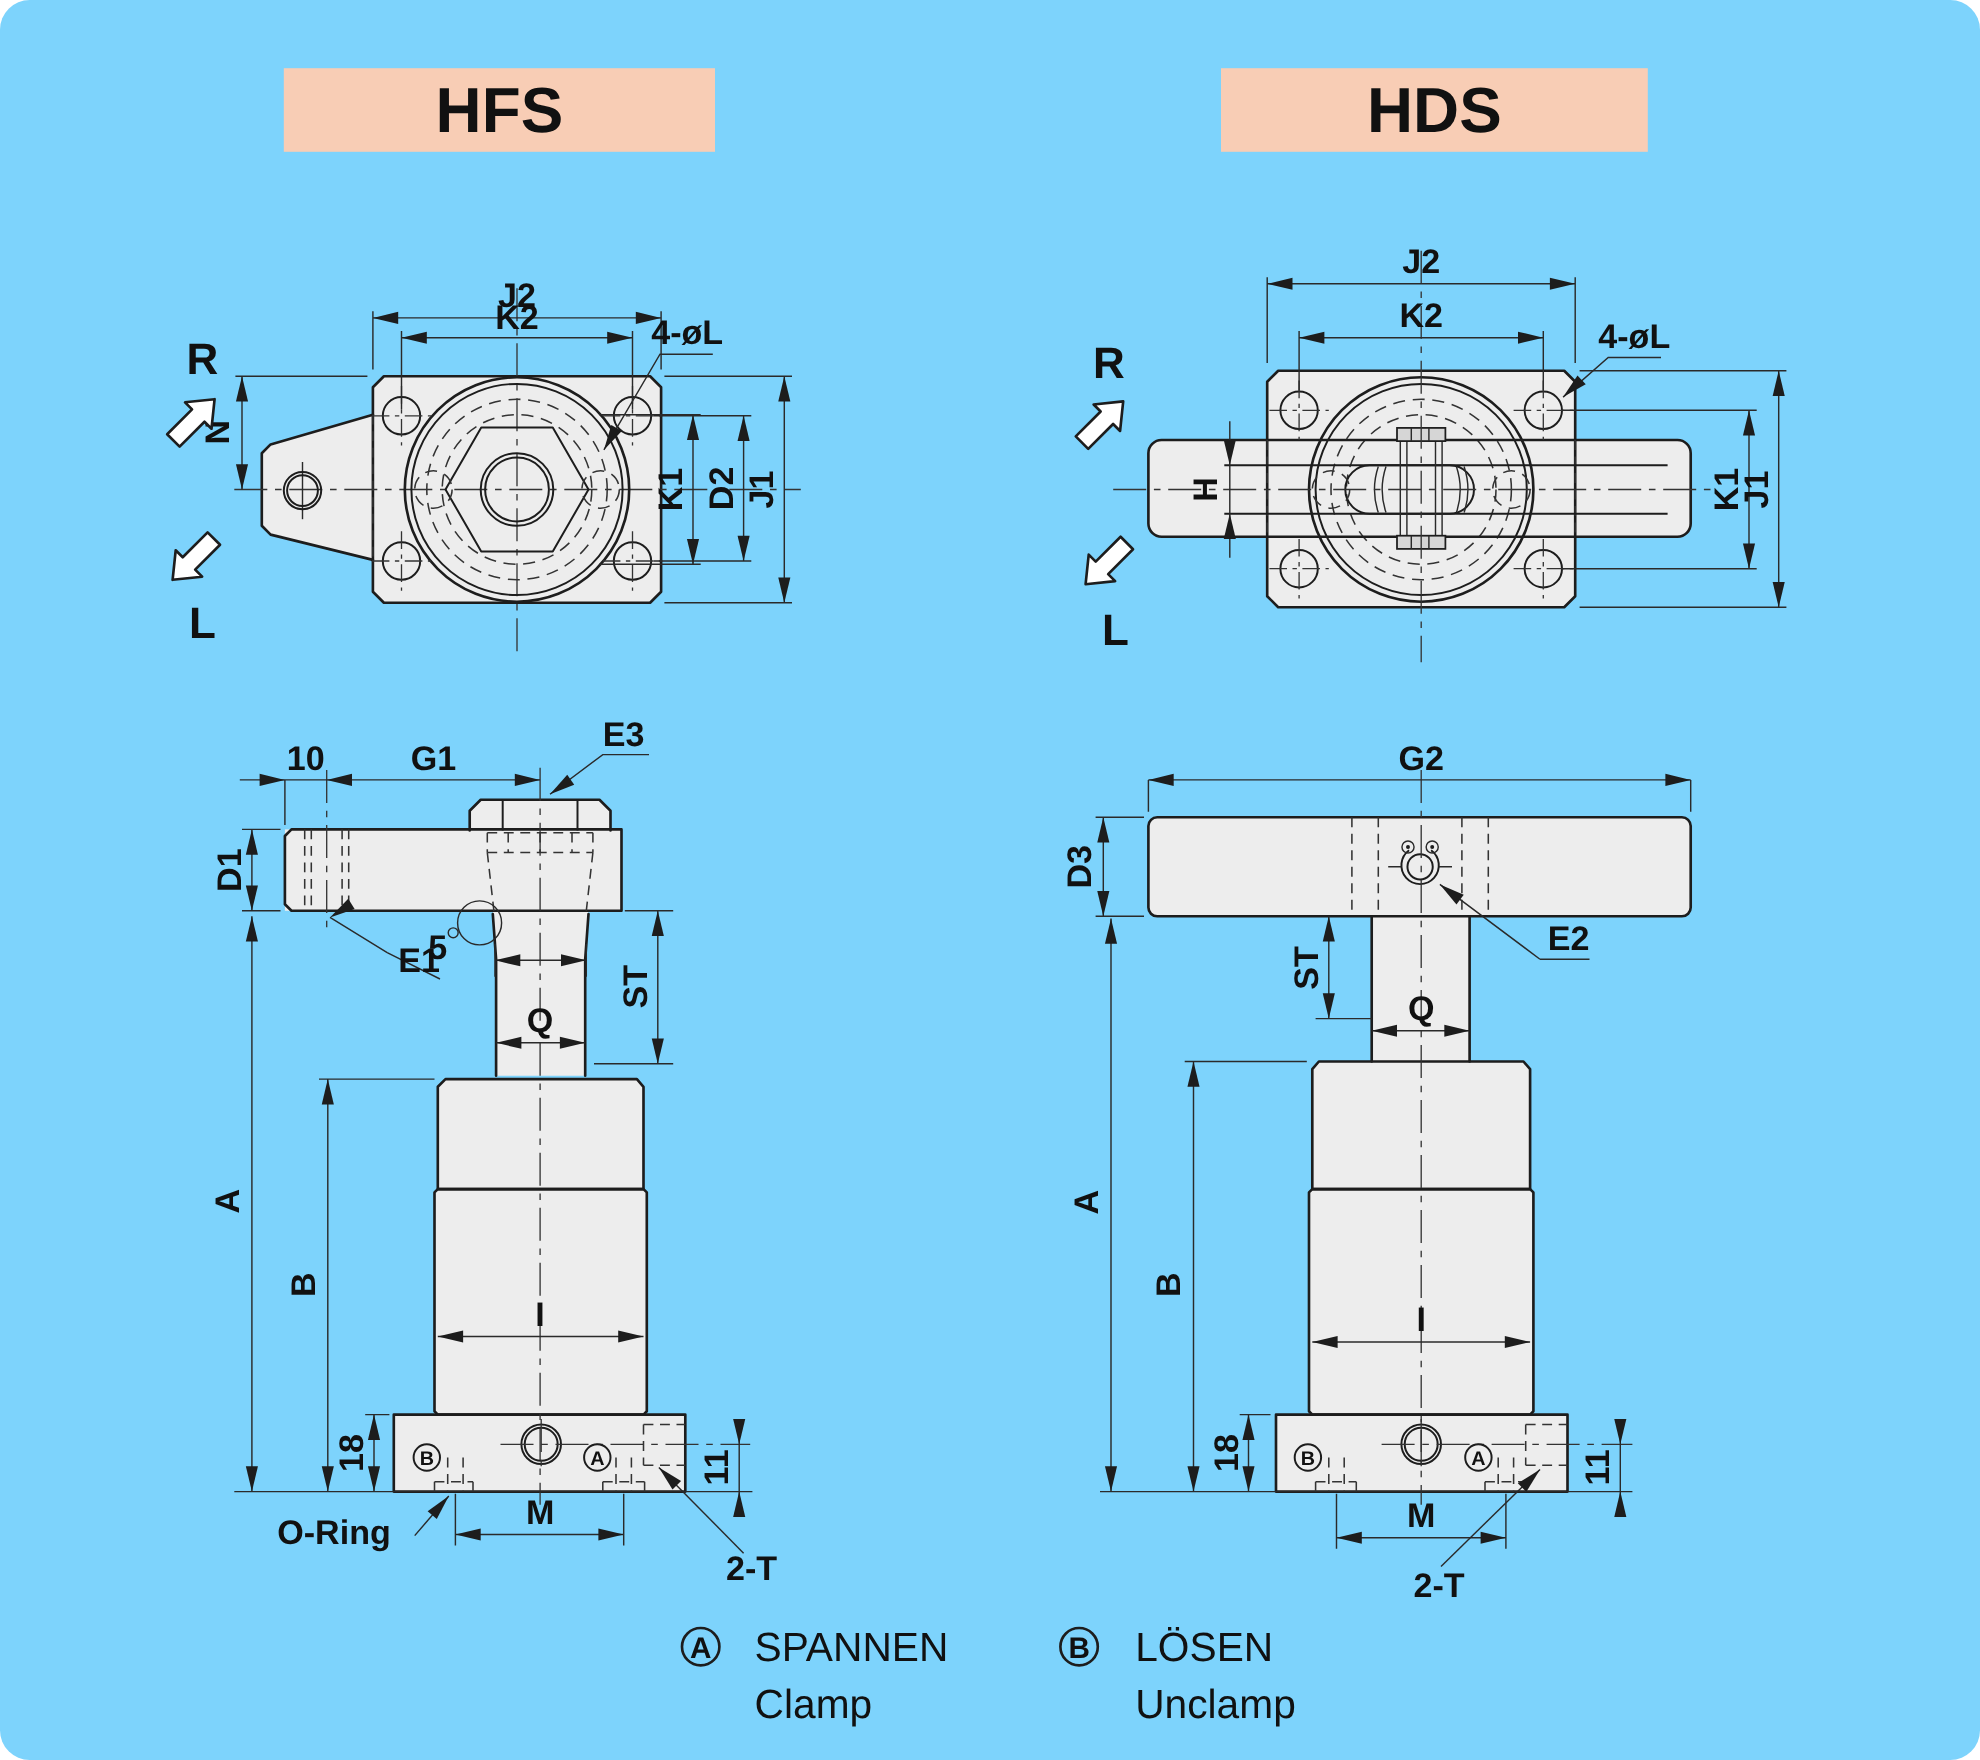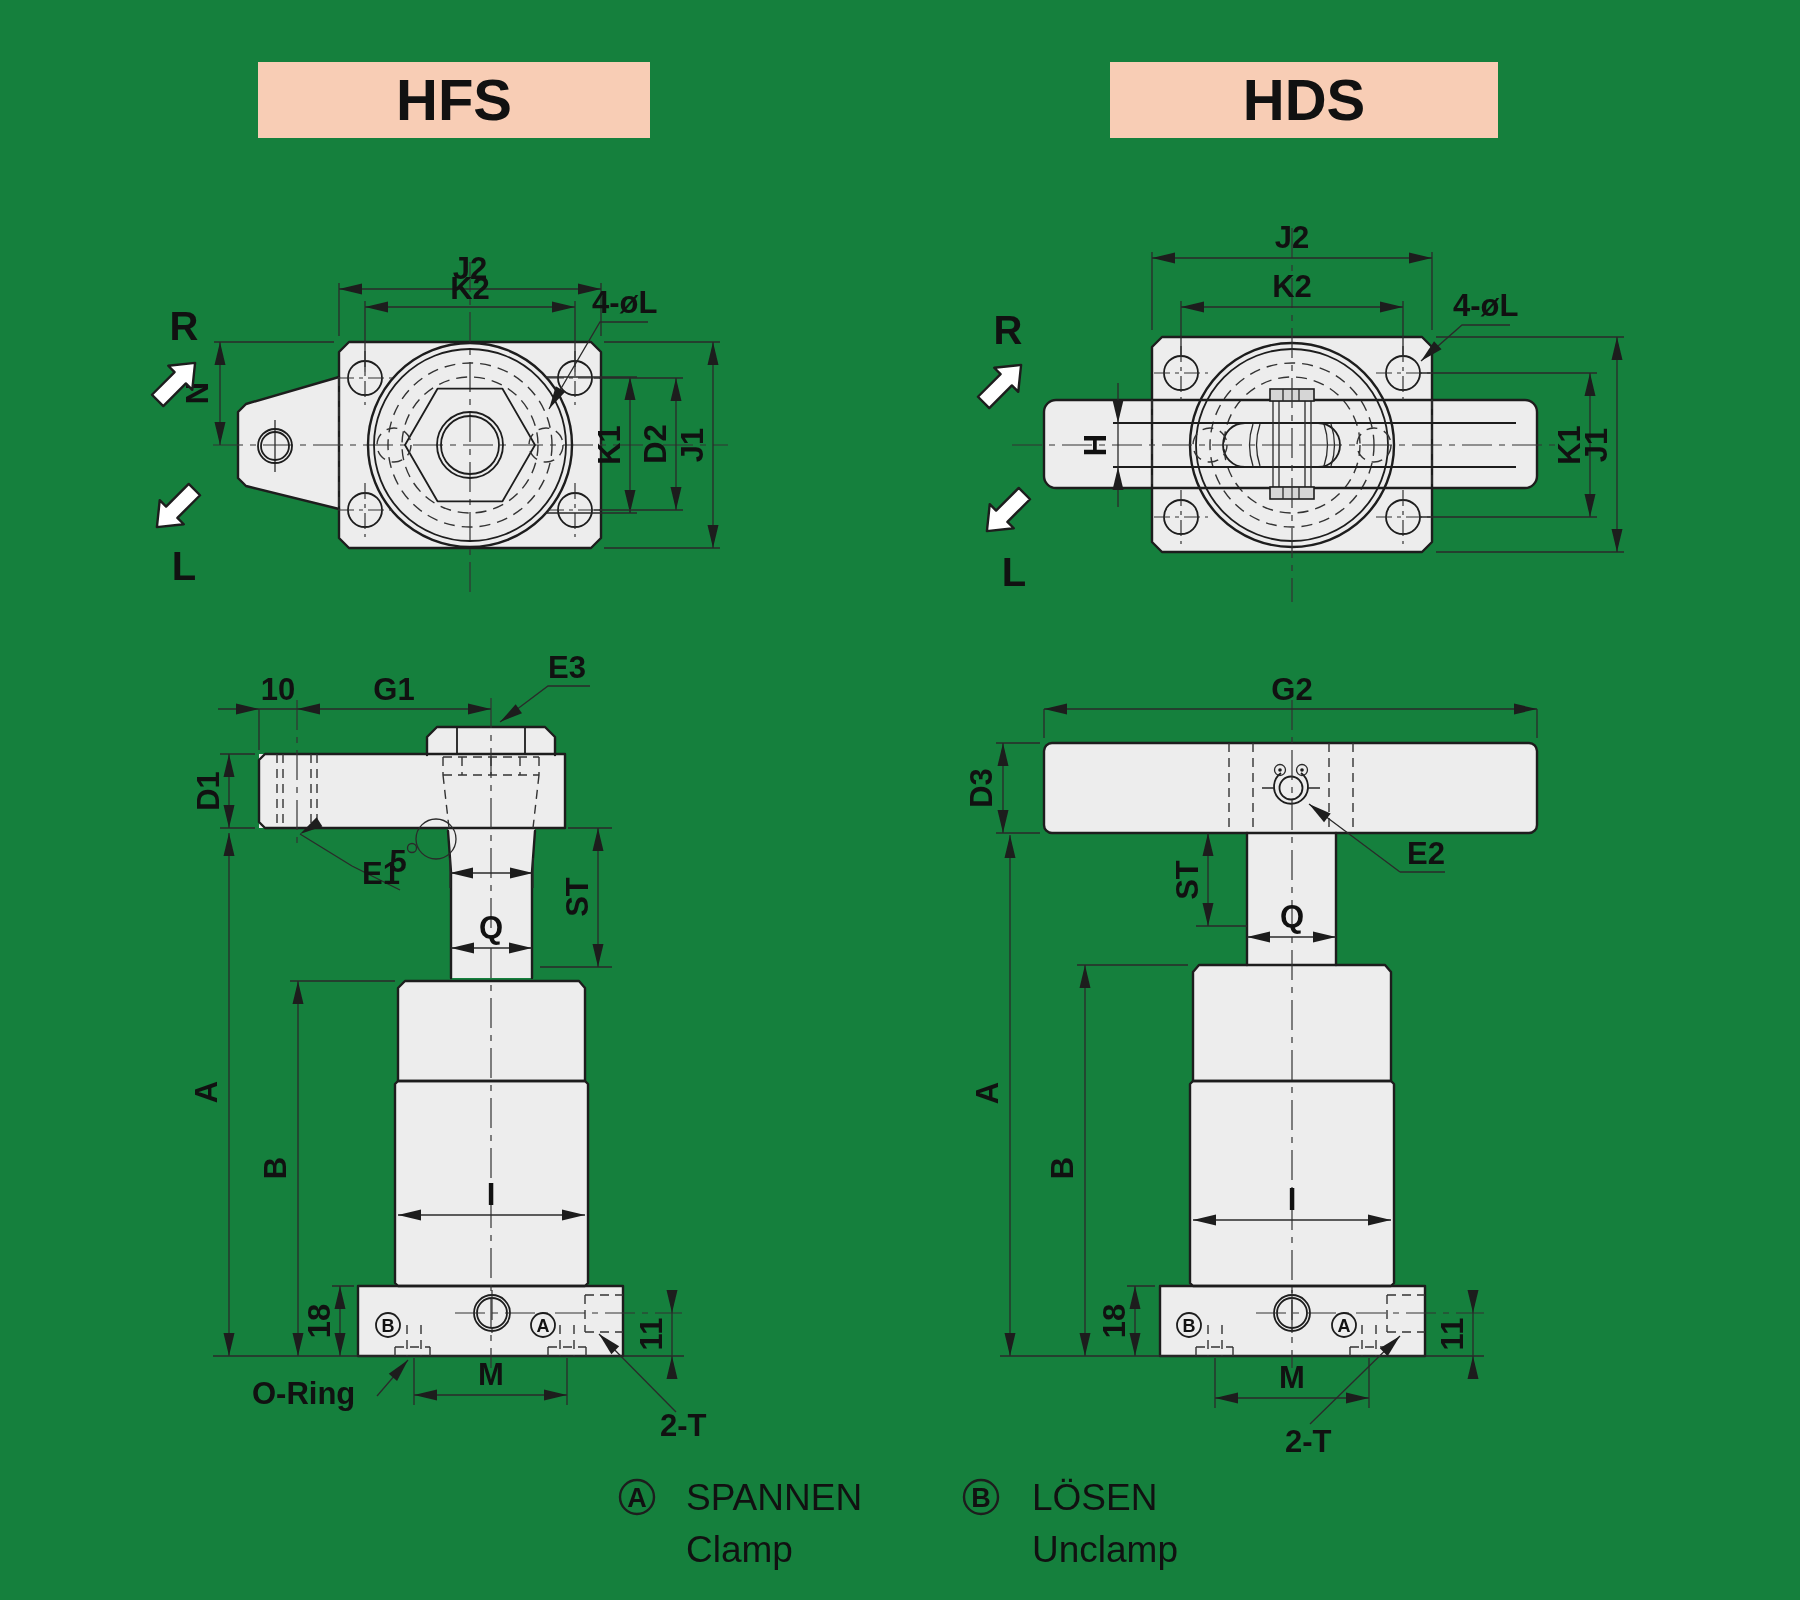--- a/index.html
+++ b/index.html
@@ -1,16 +1,16 @@
 <!DOCTYPE html>
 <html><head>
 <meta charset="utf-8">
 <style>
   html,body{margin:0;padding:0;background:#ffffff;}
-  .page{width:1800px;height:1600px;position:relative;background:#15803d;}
+  .page{width:1800px;height:1600px;position:relative;background:#7dd3fc;border-radius:27px;}
   svg{display:block;}
   text{font-family:"Liberation Sans",sans-serif;fill:#111;}
   .hdr{font-size:58px;font-weight:bold;}
   .dimtxt{font-size:31px;font-weight:600;}
   .rl{font-size:40px;font-weight:600;}
   .leg{font-size:37px;}
   .legletter{font-size:27px;font-weight:bold;}
   .portletter{font-size:18px;font-weight:bold;}
   .fillpart{fill:#ededed;stroke:none;}
   .ol{fill:none;stroke:#1d1d1d;stroke-width:2.4;stroke-linejoin:round;stroke-linecap:round;}

